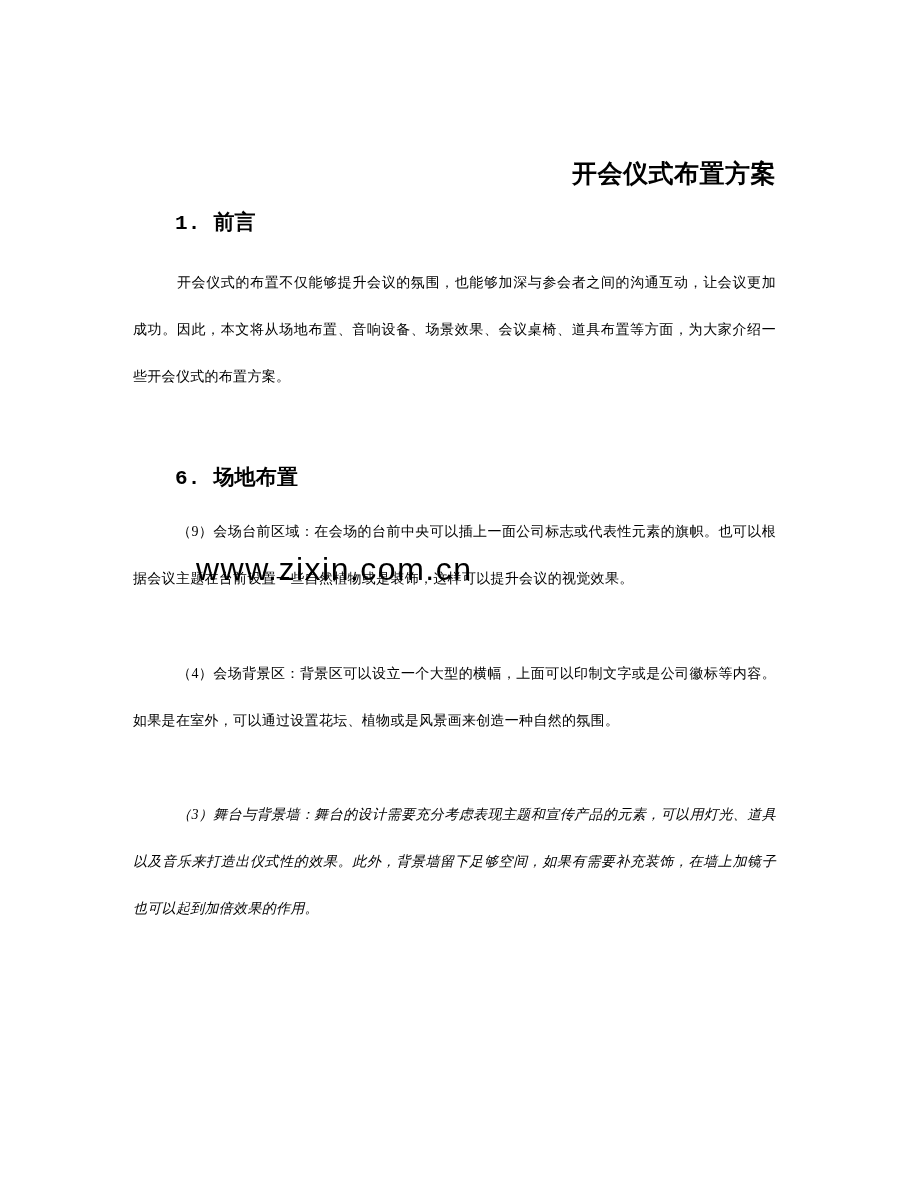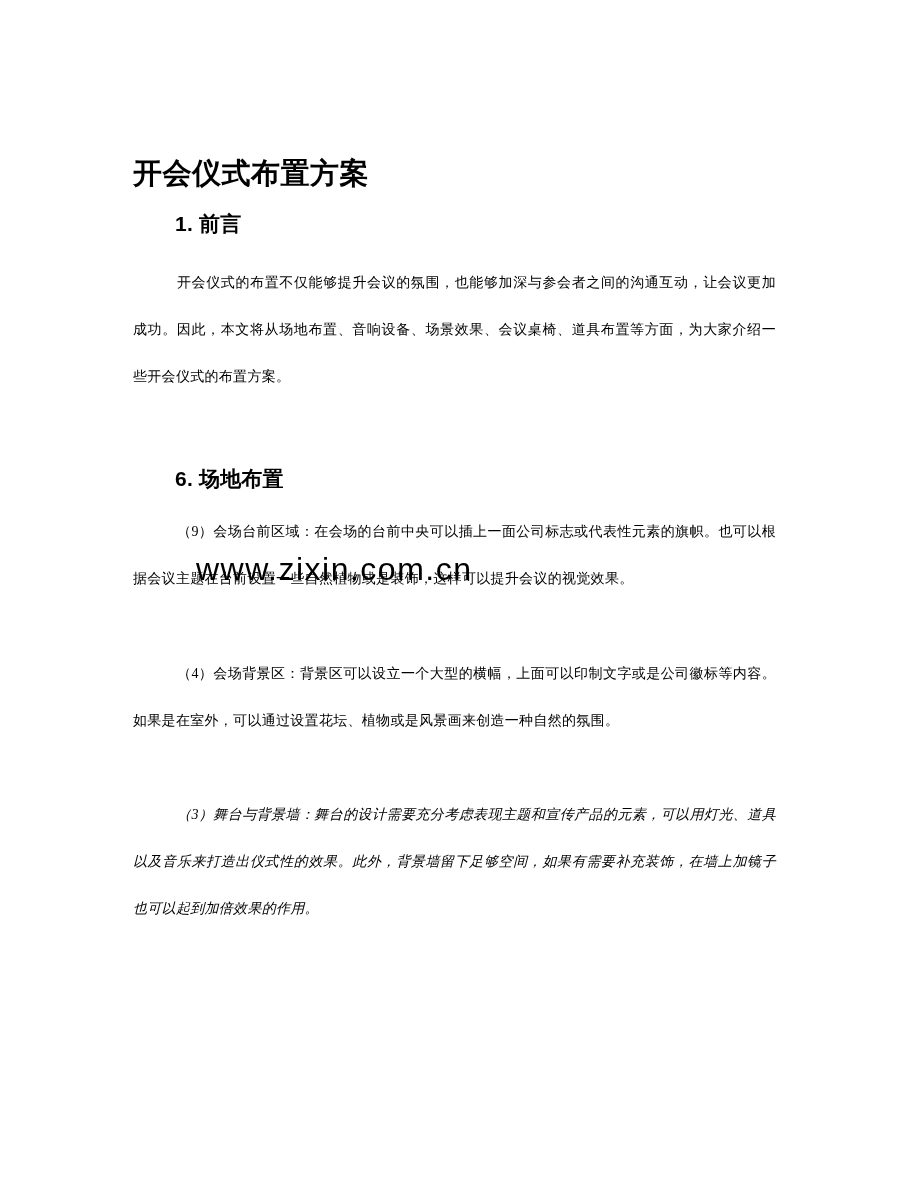--- a/index.html
+++ b/index.html
@@ -48,41 +48,41 @@
     left: 133px;
     top: 0;
     width: 643px;
     z-index: 2;
   }
 
   .doc-title {
     margin: 0;
     padding: 0;
     width: 643px;
-    text-align: left;
+    text-align: right;
     font-family: "Liberation Sans", "DejaVu Sans", sans-serif;
     font-weight: bold;
-    font-size: 29px;
+    font-size: 25px;
     line-height: 47px;
     letter-spacing: 0.5px;
     position: absolute;
     top: 150px;
     left: 0;
   }
 
   .block {
     position: absolute;
     left: 0;
     width: 643px;
     margin: 0;
     padding: 0;
   }
 
   .heading {
-    font-family: Liberation Sans, sans-serif;
+    font-family: Liberation Mono, monospace;
     font-weight: bold;
     font-size: 21px;
     line-height: 47px;
     text-indent: 42px;
     letter-spacing: 0.2px;
   }
 
   .para {
     font-family: "Liberation Serif", "DejaVu Serif", serif;
     font-size: 14px;

